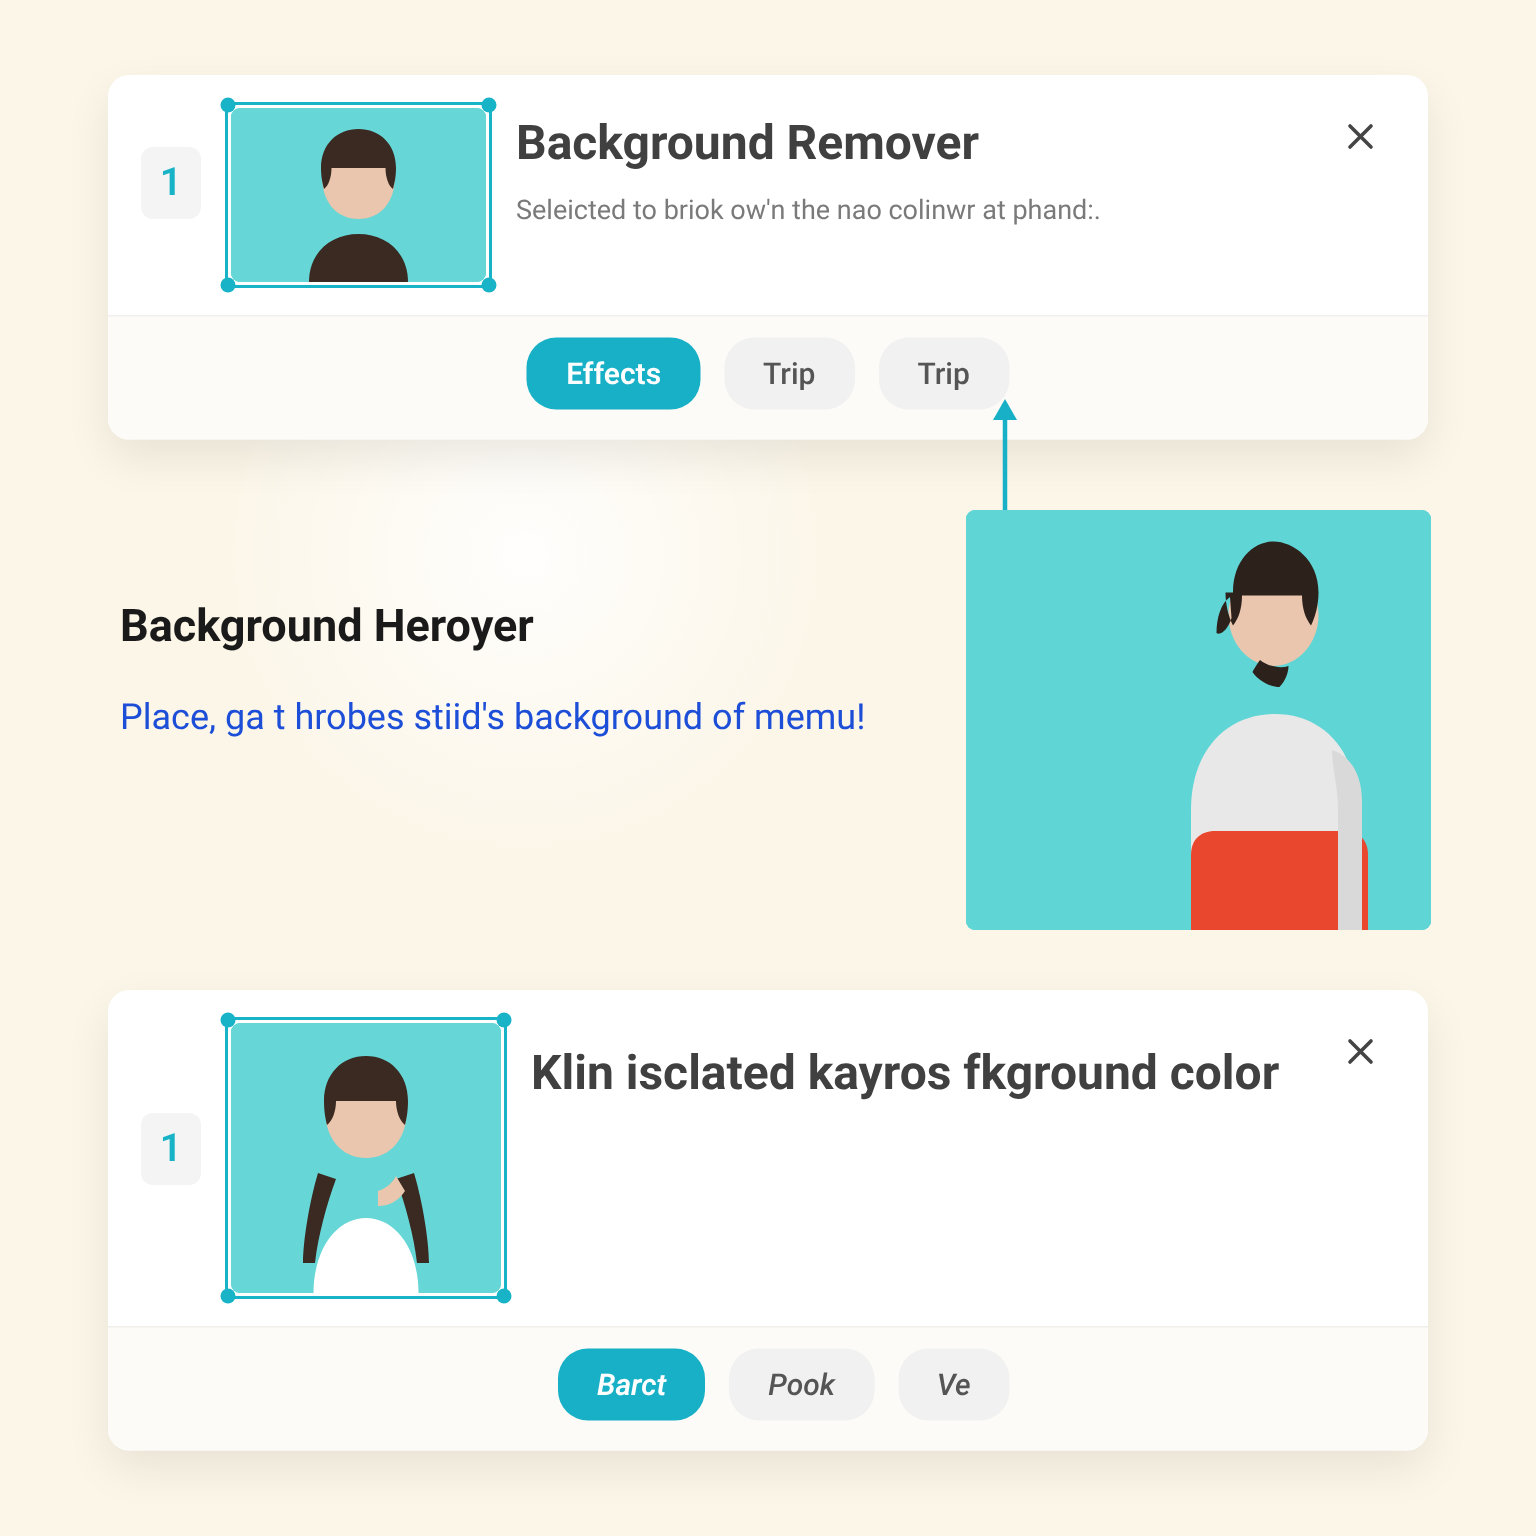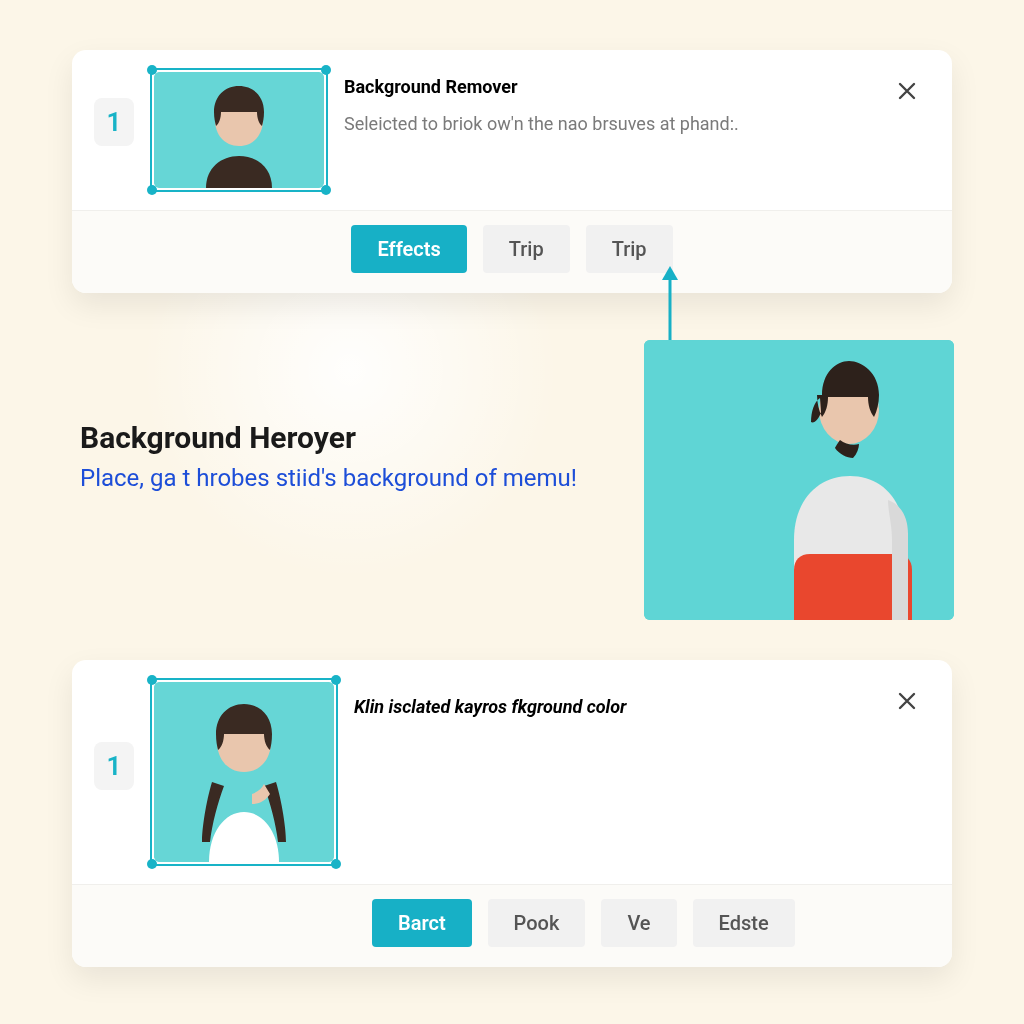--- a/index.html
+++ b/index.html
@@ -75,23 +75,23 @@
     background: #18b3c7;
     border-radius: 50%;
   }
   .sel-frame .h.tl { left: -5px; top: -5px; }
   .sel-frame .h.tr { right: -5px; top: -5px; }
   .sel-frame .h.bl { left: -5px; bottom: -5px; }
   .sel-frame .h.br { right: -5px; bottom: -5px; }
 
   .card-text { flex: 1 1 auto; padding-top: 4px; }
   .card-title {
-    font-size: 18px;
+    font-size: 32px;
     font-weight: 700;
-    color: #000000;
+    color: #404040;
     margin-bottom: 14px;
   }
   .card-sub {
     font-size: 18px;
     color: #7a7a7a;
     line-height: 1.45;
   }
   .close-btn {
     flex: 0 0 auto;
     width: 38px; height: 38px;
@@ -105,21 +105,21 @@
   .card-tabs {
     display: flex;
     gap: 16px;
     padding: 14px 0 20px 0;
     justify-content: center;
     border-top: 1px solid #f0efec;
     background: #fcfbf8;
   }
   .tab {
     padding: 12px 26px;
-    border-radius: 4px;
+    border-radius: 20px;
     background: #f1f1f1;
     color: #555;
     font-size: 20px;
     font-weight: 500;
     cursor: pointer;
   }
   .tab.active {
     background: #17b0c6;
     color: #fff;
     font-weight: 600;
@@ -128,21 +128,21 @@
   
   .arrow {
     position: absolute;
     pointer-events: none;
   }
 
   
   .mid-heading {
     position: absolute;
     left: 80px;
-    top: 420px;
+    top: 400px;
     font-size: 30px;
     font-weight: 700;
     color: #1a1a1a;
   }
   .mid-body {
     position: absolute;
     left: 80px;
     top: 460px;
     width: 500px;
     font-size: 24px;
@@ -184,21 +184,21 @@
       <div class="sel-frame">
         <div class="h tl"></div>
         <div class="h tr"></div>
         <div class="h bl"></div>
         <div class="h br"></div>
       </div>
     </div>
 
     <div class="card-text">
       <div class="card-title">Background Remover</div>
-      <div class="card-sub">Seleicted to briok ow'n the nao brsuves at phand:.</div>
+      <div class="card-sub">Seleicted to briok ow'n the nao colinwr at phand:.</div>
     </div>
 
     <div class="close-btn">
       <svg width="18" height="18" viewBox="0 0 18 18">
         <path d="M2 2 L16 16 M16 2 L2 16" stroke="#444" stroke-width="2.4" stroke-linecap="round"></path>
       </svg>
     </div>
   </div>
 
   <div class="card-tabs">
@@ -246,30 +246,29 @@
         </svg>
       </div>
       <div class="sel-frame">
         <div class="h tl"></div>
         <div class="h tr"></div>
         <div class="h bl"></div>
         <div class="h br"></div>
       </div>
     </div>
 
-    <div class="card-text" style="padding-top:14px;font-style:italic;">
+    <div class="card-text" style="padding-top:14px;">
       <div class="card-title">Klin isclated kayros fkground color</div>
     </div>
 
     <div class="close-btn">
       <svg width="18" height="18" viewBox="0 0 18 18">
         <path d="M2 2 L16 16 M16 2 L2 16" stroke="#444" stroke-width="2.4" stroke-linecap="round"></path>
       </svg>
     </div>
   </div>
 
-  <div class="card-tabs" style="justify-content:flex-start; padding-left:300px;">
+  <div class="card-tabs" style="justify-content:flex-start; padding-left:300px;font-style:italic;">
     <div class="tab active">Barct</div>
     <div class="tab">Pook</div>
     <div class="tab">Ve</div>
-    <div class="tab">Edste</div>
   </div>
 </div>
 
 </body></html>

